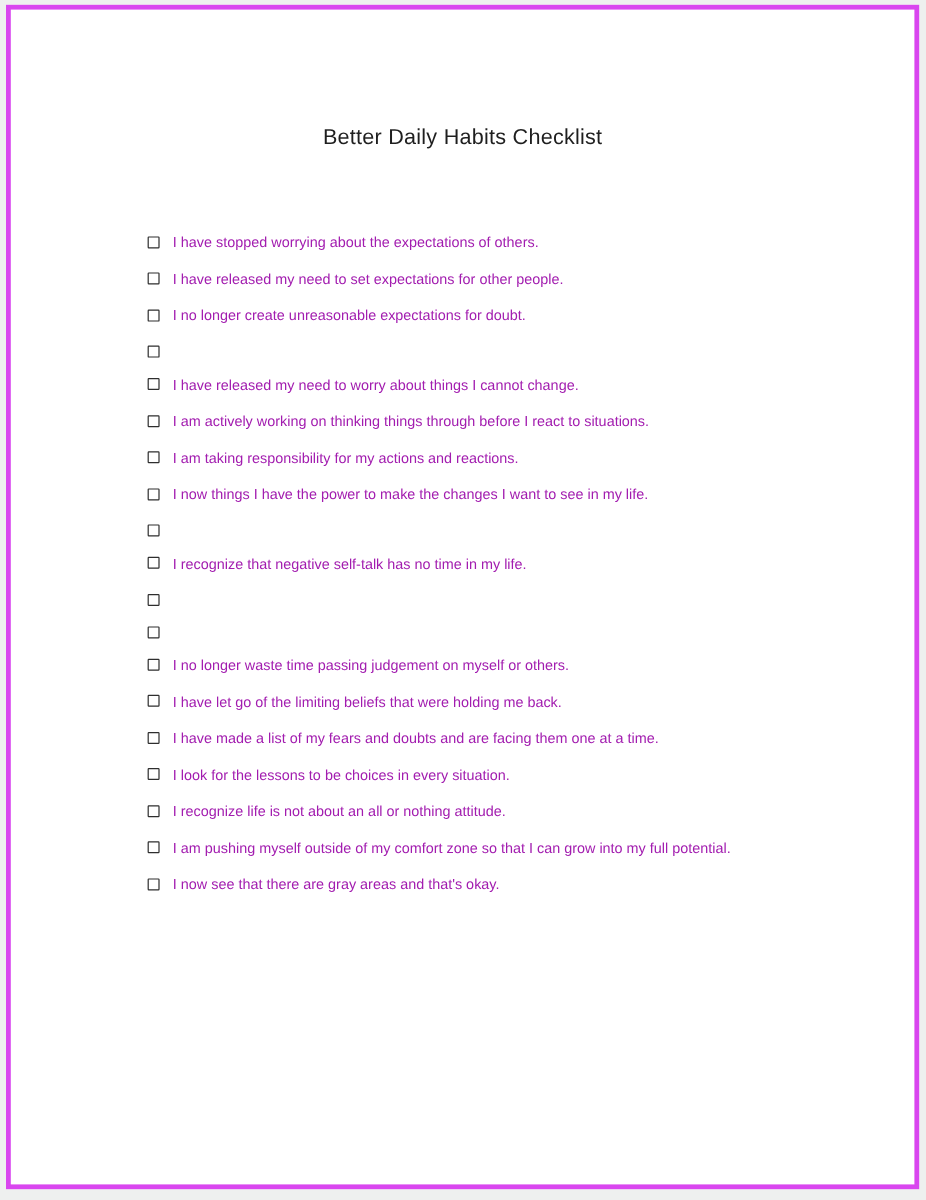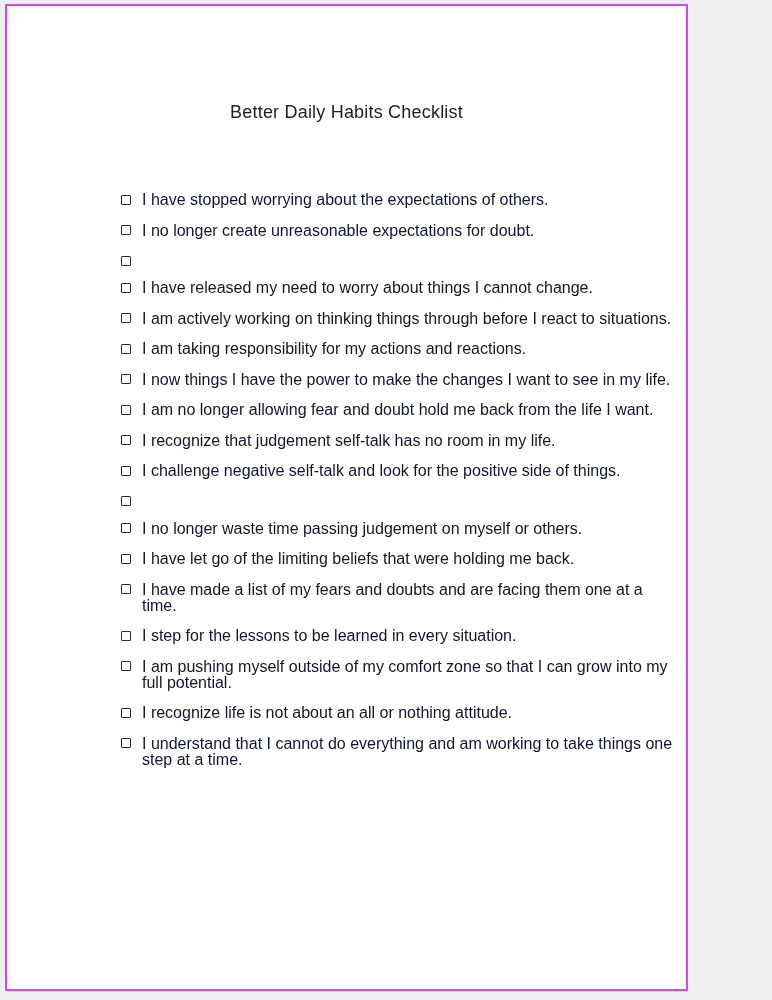--- a/index.html
+++ b/index.html
@@ -11,24 +11,24 @@
     height: 1000px;
     background: #eef0ef;
     font-family: "Liberation Sans", "DejaVu Sans", sans-serif;
     position: relative;
     overflow: hidden;
   }
   .page {
     position: absolute;
     left: 5px;
     top: 4px;
-    width: 683px;
+    width: 761px;
     height: 987px;
     background: #ffffff;
-    border: 2px solid #d946ef;
+    border: 4px solid #d946ef;
     box-sizing: border-box;
   }
   .title {
     margin: 96px 0 0 0;
     text-align: center;
     font-size: 18px;
     font-weight: 500;
     letter-spacing: 0.2px;
     color: #1f1f1f;
   }
@@ -46,37 +46,41 @@
   .checkbox {
     flex: 0 0 auto;
     width: 8px;
     height: 8px;
     border: 1.3px solid #2e2e2e;
     border-radius: 1px;
     margin-top: 2.5px;
     background: #ffffff;
   }
   .item-text {
-    font-size: 16px;
+    font-size: 12px;
     line-height: 16px;
-    color: #0f172a;
+    color: #a21caf;
     max-width: 537px;
   }
 </style>
 </head>
 <body>
 
 <div class="page">
   <h1 class="title">Better Daily Habits Checklist</h1>
   <ul class="checklist">
   <li class="item">
     <span class="checkbox"></span>
     <span class="item-text">I have stopped worrying about the expectations of others.</span>
   </li>
 
+  <li class="item">
+    <span class="checkbox"></span>
+    <span class="item-text">I have released my need to set expectations for other people.</span>
+  </li>
 
   <li class="item">
     <span class="checkbox"></span>
     <span class="item-text">I no longer create unreasonable expectations for doubt.</span>
   </li>
 
   <li class="item">
     <span class="checkbox"></span>
   </li>
 
@@ -95,31 +99,29 @@
     <span class="item-text">I am taking responsibility for my actions and reactions.</span>
   </li>
 
   <li class="item">
     <span class="checkbox"></span>
     <span class="item-text">I now things I have the power to make the changes I want to see in my life.</span>
   </li>
 
   <li class="item">
     <span class="checkbox"></span>
-    <span class="item-text">I am no longer allowing fear and doubt hold me back from the life I want.</span>
   </li>
 
   <li class="item">
     <span class="checkbox"></span>
-    <span class="item-text">I recognize that judgement self-talk has no room in my life.</span>
+    <span class="item-text">I recognize that negative self-talk has no time in my life.</span>
   </li>
 
   <li class="item">
     <span class="checkbox"></span>
-    <span class="item-text">I challenge negative self-talk and look for the positive side of things.</span>
   </li>
 
   <li class="item">
     <span class="checkbox"></span>
   </li>
 
   <li class="item">
     <span class="checkbox"></span>
     <span class="item-text">I no longer waste time passing judgement on myself or others.</span>
   </li>
@@ -129,32 +131,32 @@
     <span class="item-text">I have let go of the limiting beliefs that were holding me back.</span>
   </li>
 
   <li class="item">
     <span class="checkbox"></span>
     <span class="item-text">I have made a list of my fears and doubts and are facing them one at a time.</span>
   </li>
 
   <li class="item">
     <span class="checkbox"></span>
-    <span class="item-text">I step for the lessons to be learned in every situation.</span>
+    <span class="item-text">I look for the lessons to be choices in every situation.</span>
+  </li>
+
+  <li class="item">
+    <span class="checkbox"></span>
+    <span class="item-text">I recognize life is not about an all or nothing attitude.</span>
   </li>
 
   <li class="item">
     <span class="checkbox"></span>
     <span class="item-text">I am pushing myself outside of my comfort zone so that I can grow into my full potential.</span>
   </li>
 
   <li class="item">
     <span class="checkbox"></span>
-    <span class="item-text">I recognize life is not about an all or nothing attitude.</span>
+    <span class="item-text">I now see that there are gray areas and that's okay.</span>
   </li>
 
-
-  <li class="item">
-    <span class="checkbox"></span>
-    <span class="item-text">I understand that I cannot do everything and am working to take things one step at a time.</span>
-  </li>
 </ul>
 </div>
 
 </body></html>

